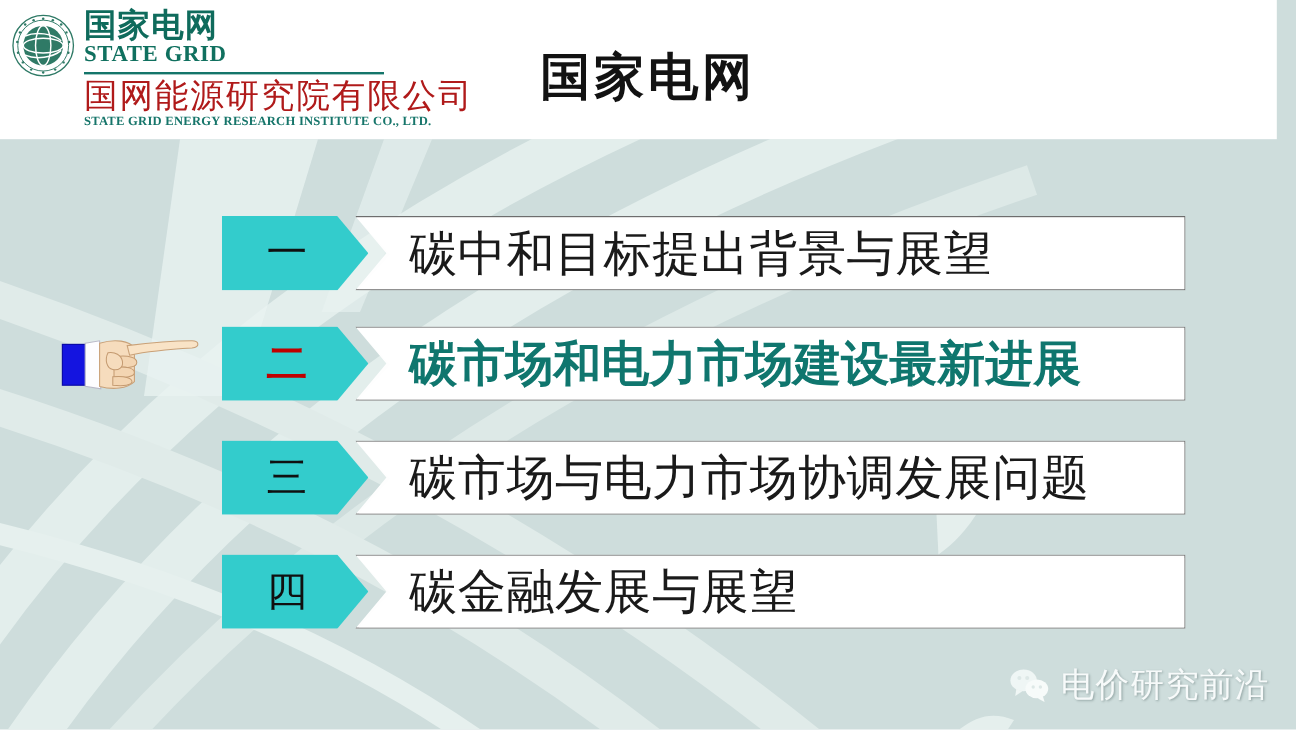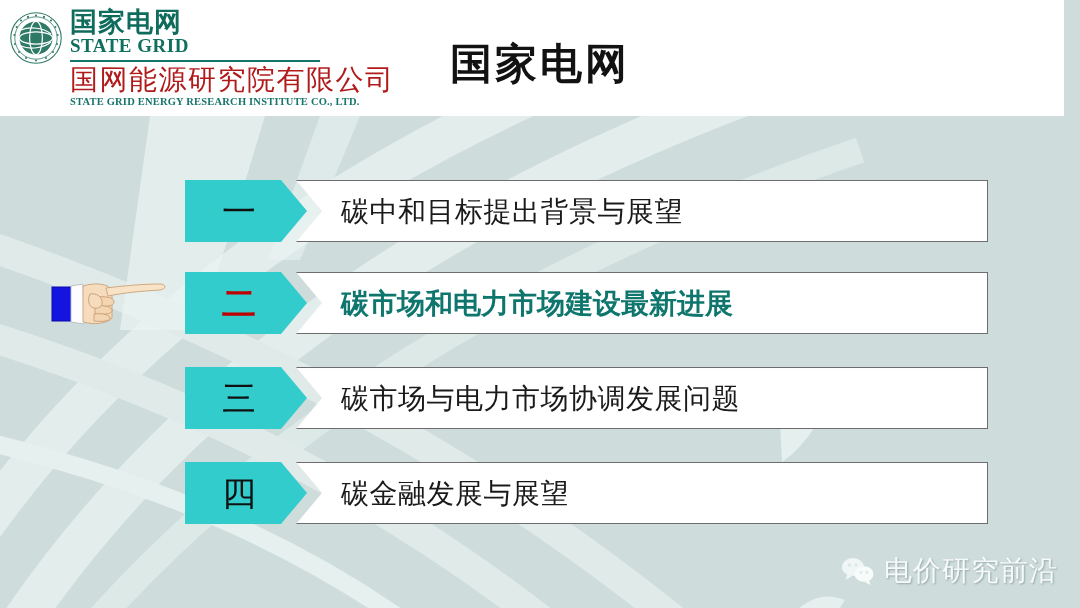--- a/index.html
+++ b/index.html
@@ -165,21 +165,21 @@
     width: 692px;
     height: 62px;
     -webkit-clip-path: polygon(2px 2px, 690px 2px, 690px 60px, 2px 60px, 28px 31px);
     clip-path: polygon(2px 2px, 690px 2px, 690px 60px, 2px 60px, 28px 31px);
     background: #ffffff;
     display: flex;
     align-items: center;
   }
   .row-label {
     font-family: "DejaVu Sans", sans-serif;
-    font-size: 28px;
+    font-size: 40px;
     color: #1a1a1a;
     margin-left: 44px;
     letter-spacing: 0.5px;
     line-height: 1;
     white-space: nowrap;
   }
   .row.active .row-label {
     color: #0f766e;
     font-weight: bold;
     letter-spacing: 0;

